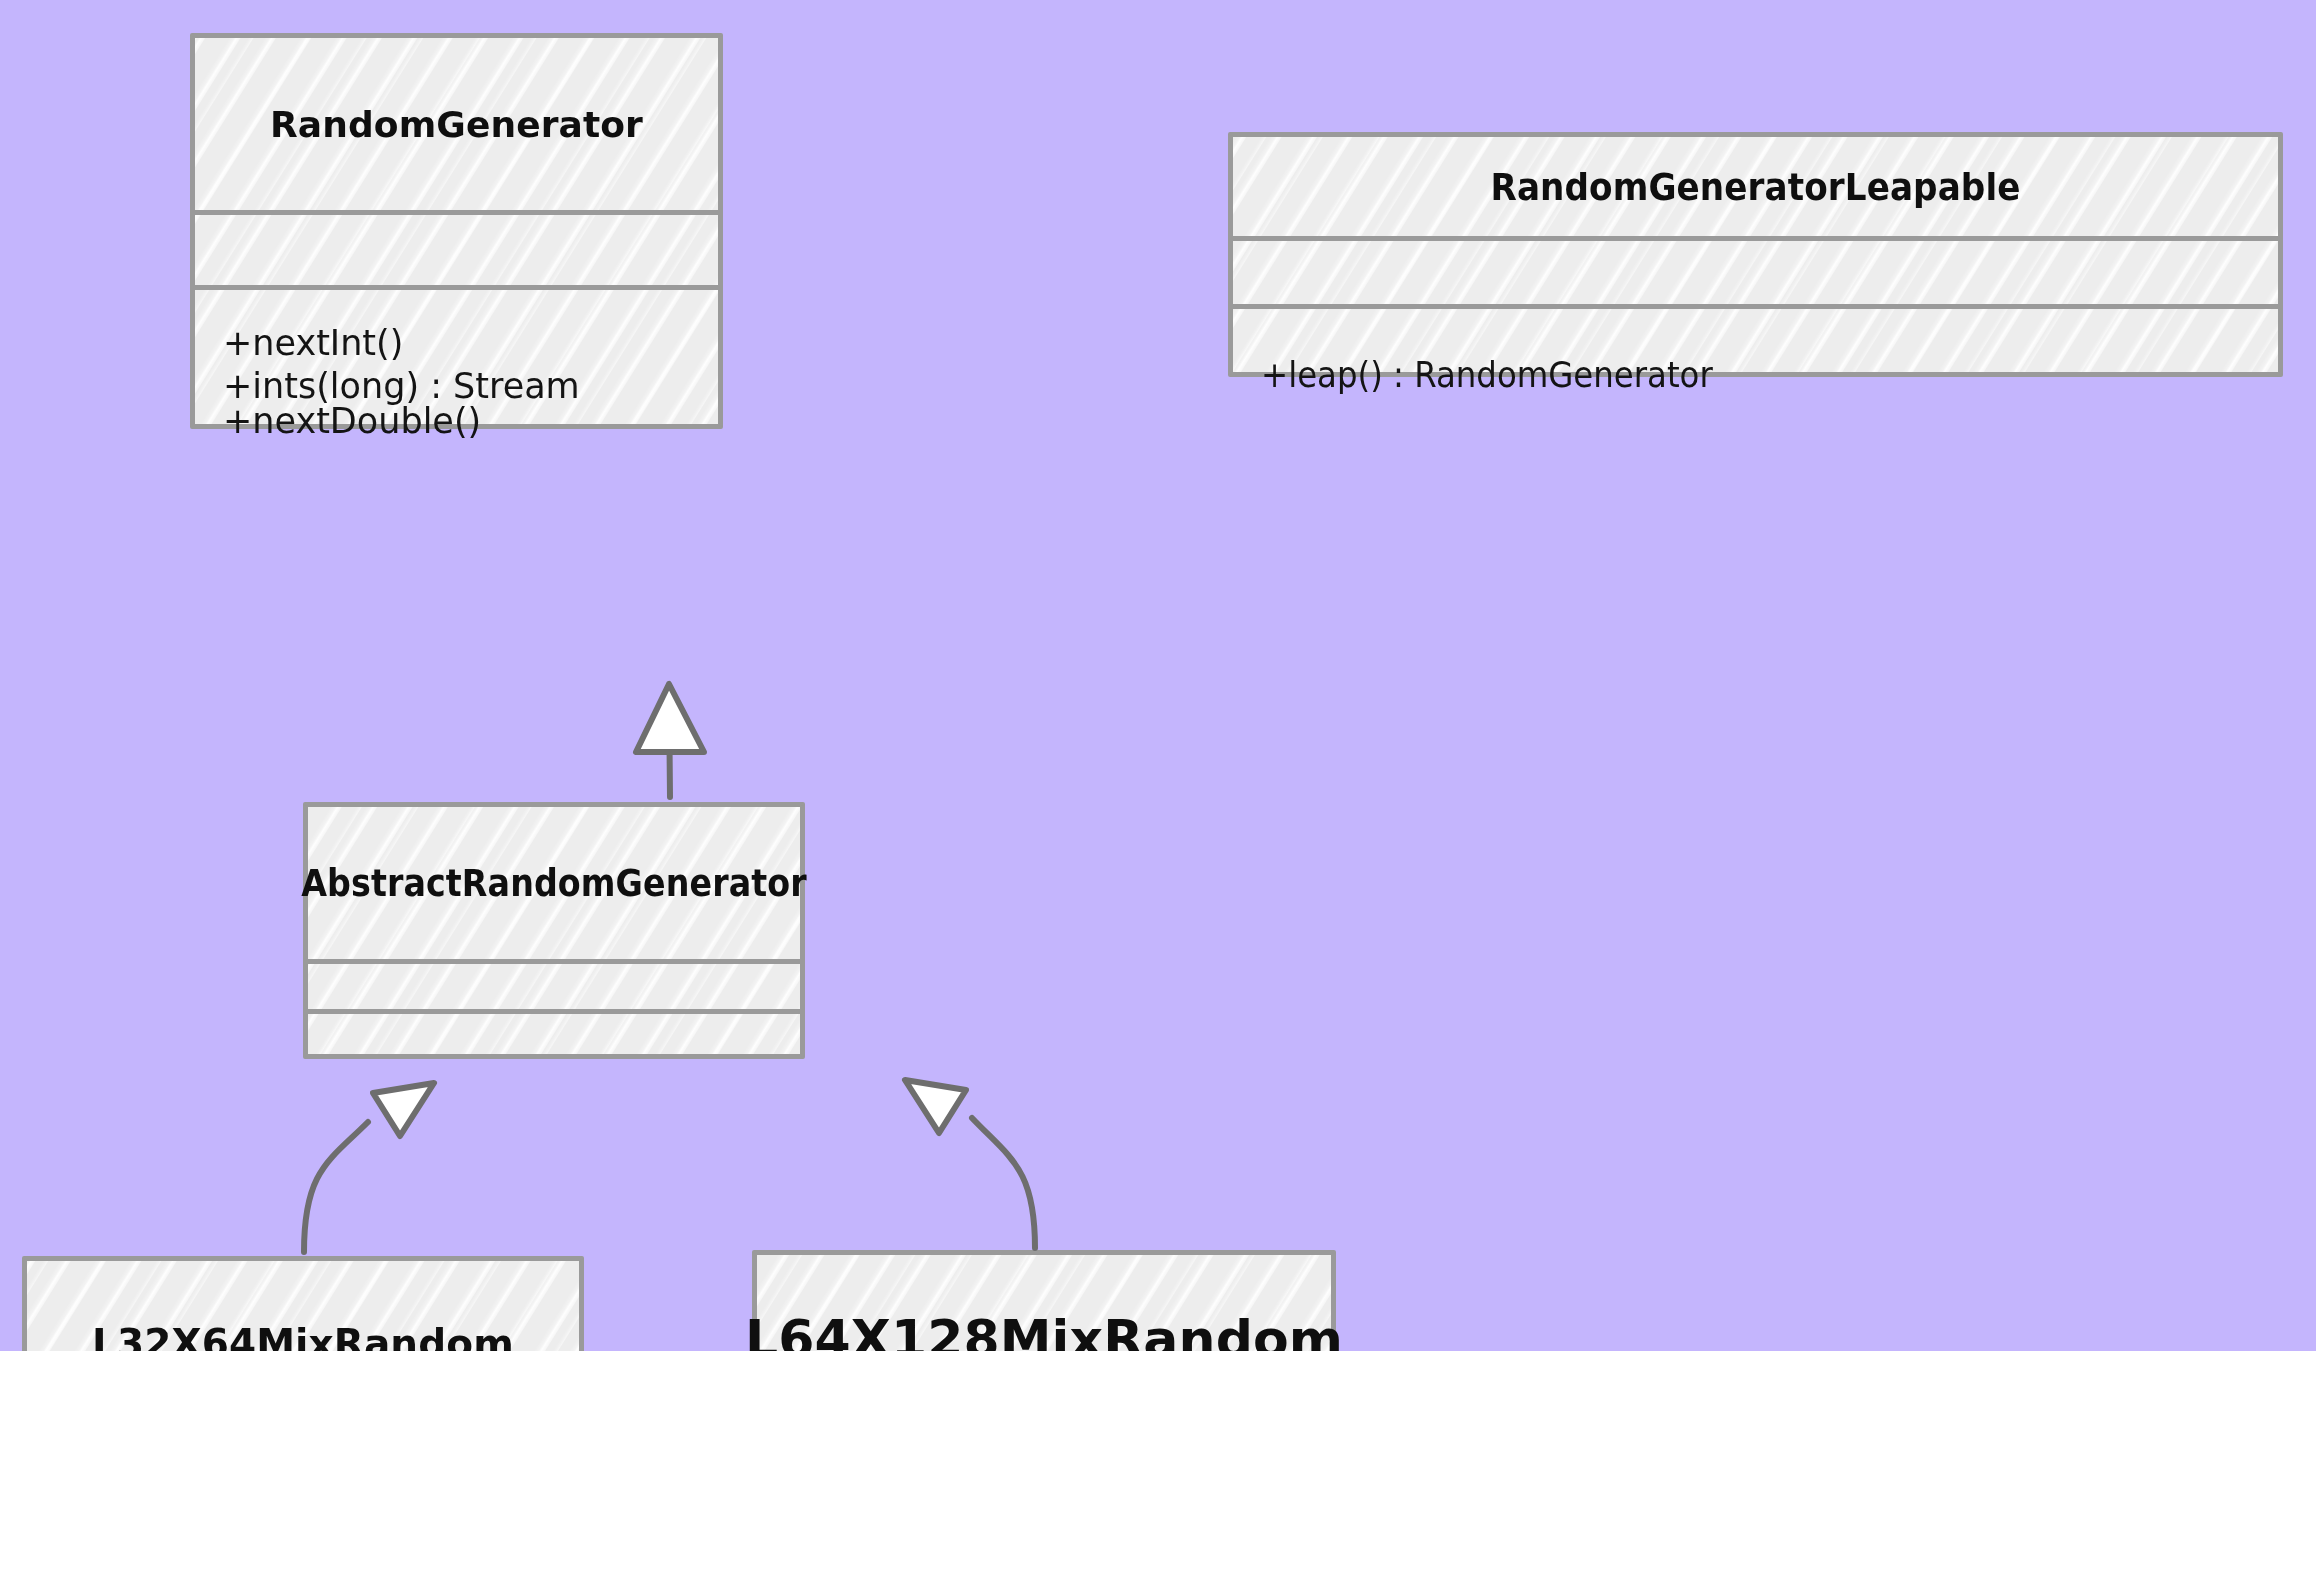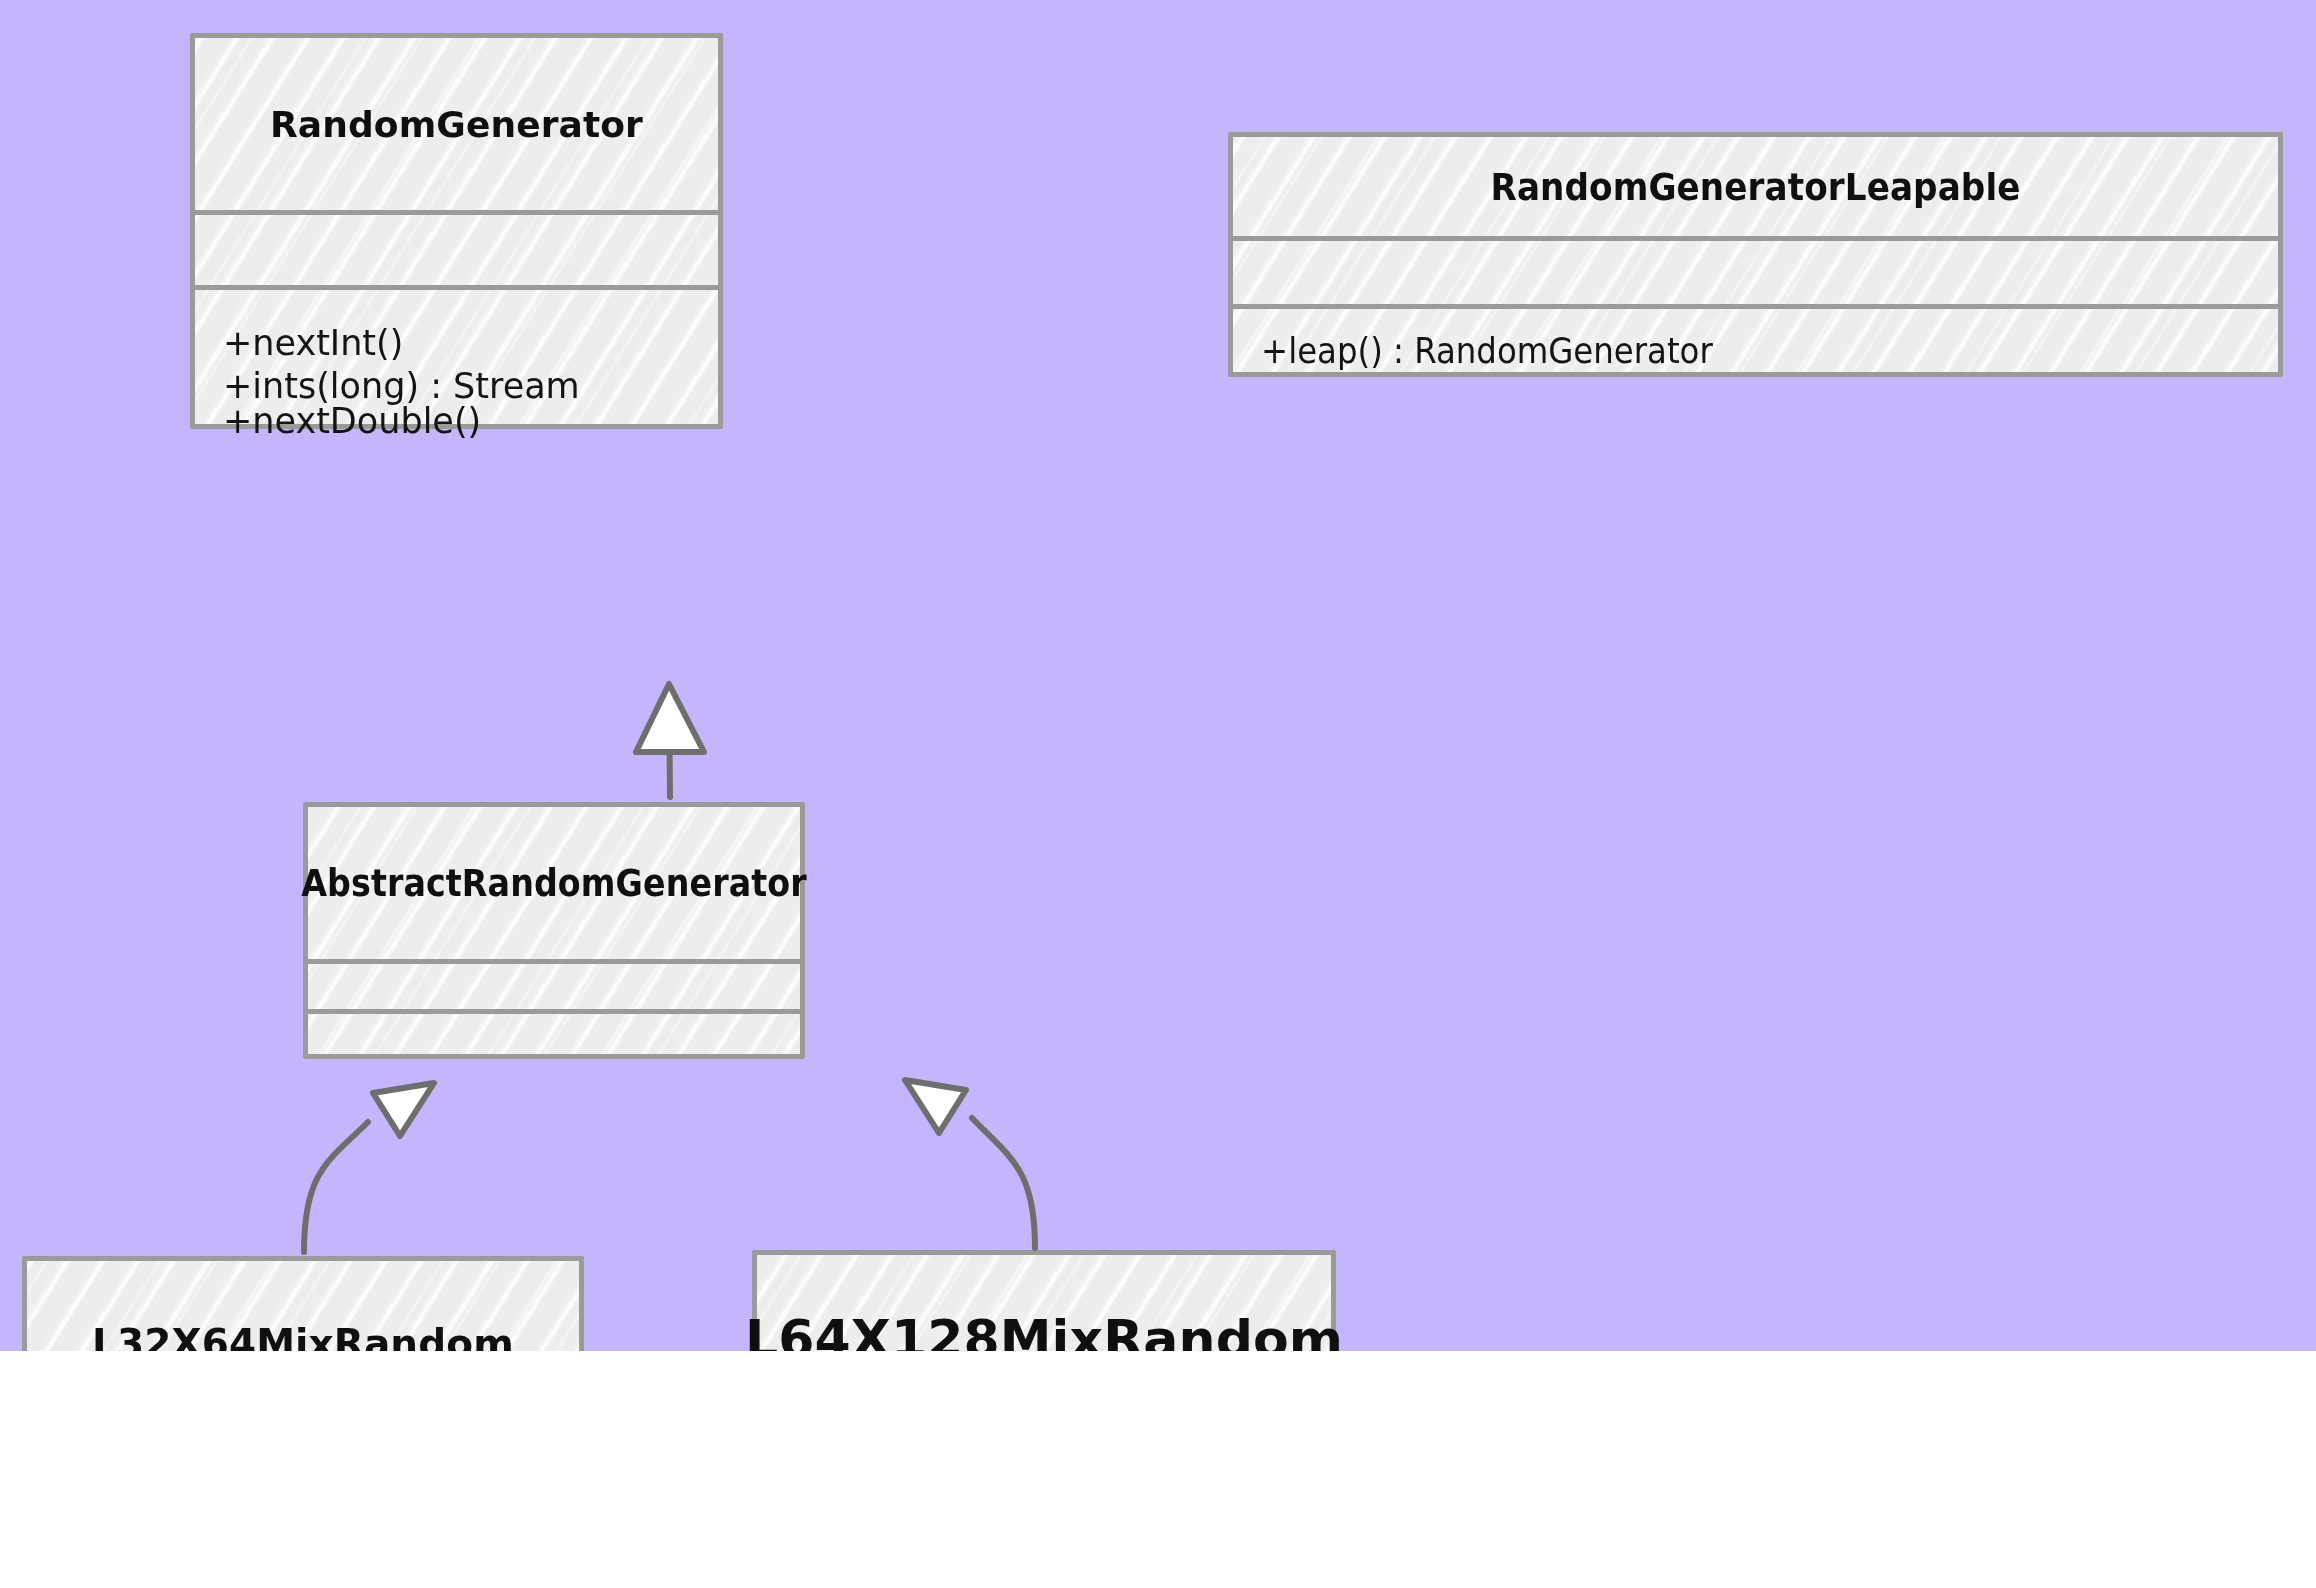--- a/index.html
+++ b/index.html
@@ -113,21 +113,21 @@
     </div>
   </div>
 
   <div class="uml-class" style="left:1228px; top:132px; width:1055px; height:245px;">
     <div class="uml-title cond" style="height:99px; font-size:38px;">
       <span>RandomGeneratorLeapable</span>
     </div>
     <div class="uml-divider"></div>
     <div class="uml-compartment" style="height:63px;"></div>
     <div class="uml-divider"></div>
-    <div class="uml-compartment" style="height:64px; padding:24px 0 0 28px;">
+    <div class="uml-compartment" style="height:64px; padding:48px 0 0 28px;">
       <div class="uml-member cond" style="font-size:36px;">+leap() : RandomGenerator</div>
     </div>
   </div>
 
   <div class="uml-class" style="left:303px; top:802px; width:502px; height:257px;">
     <div class="uml-title cond" style="height:152px; font-size:37px;border-radius:20px;">
       <span>AbstractRandomGenerator</span>
     </div>
     <div class="uml-divider"></div>
     <div class="uml-compartment" style="height:45px;"></div>

